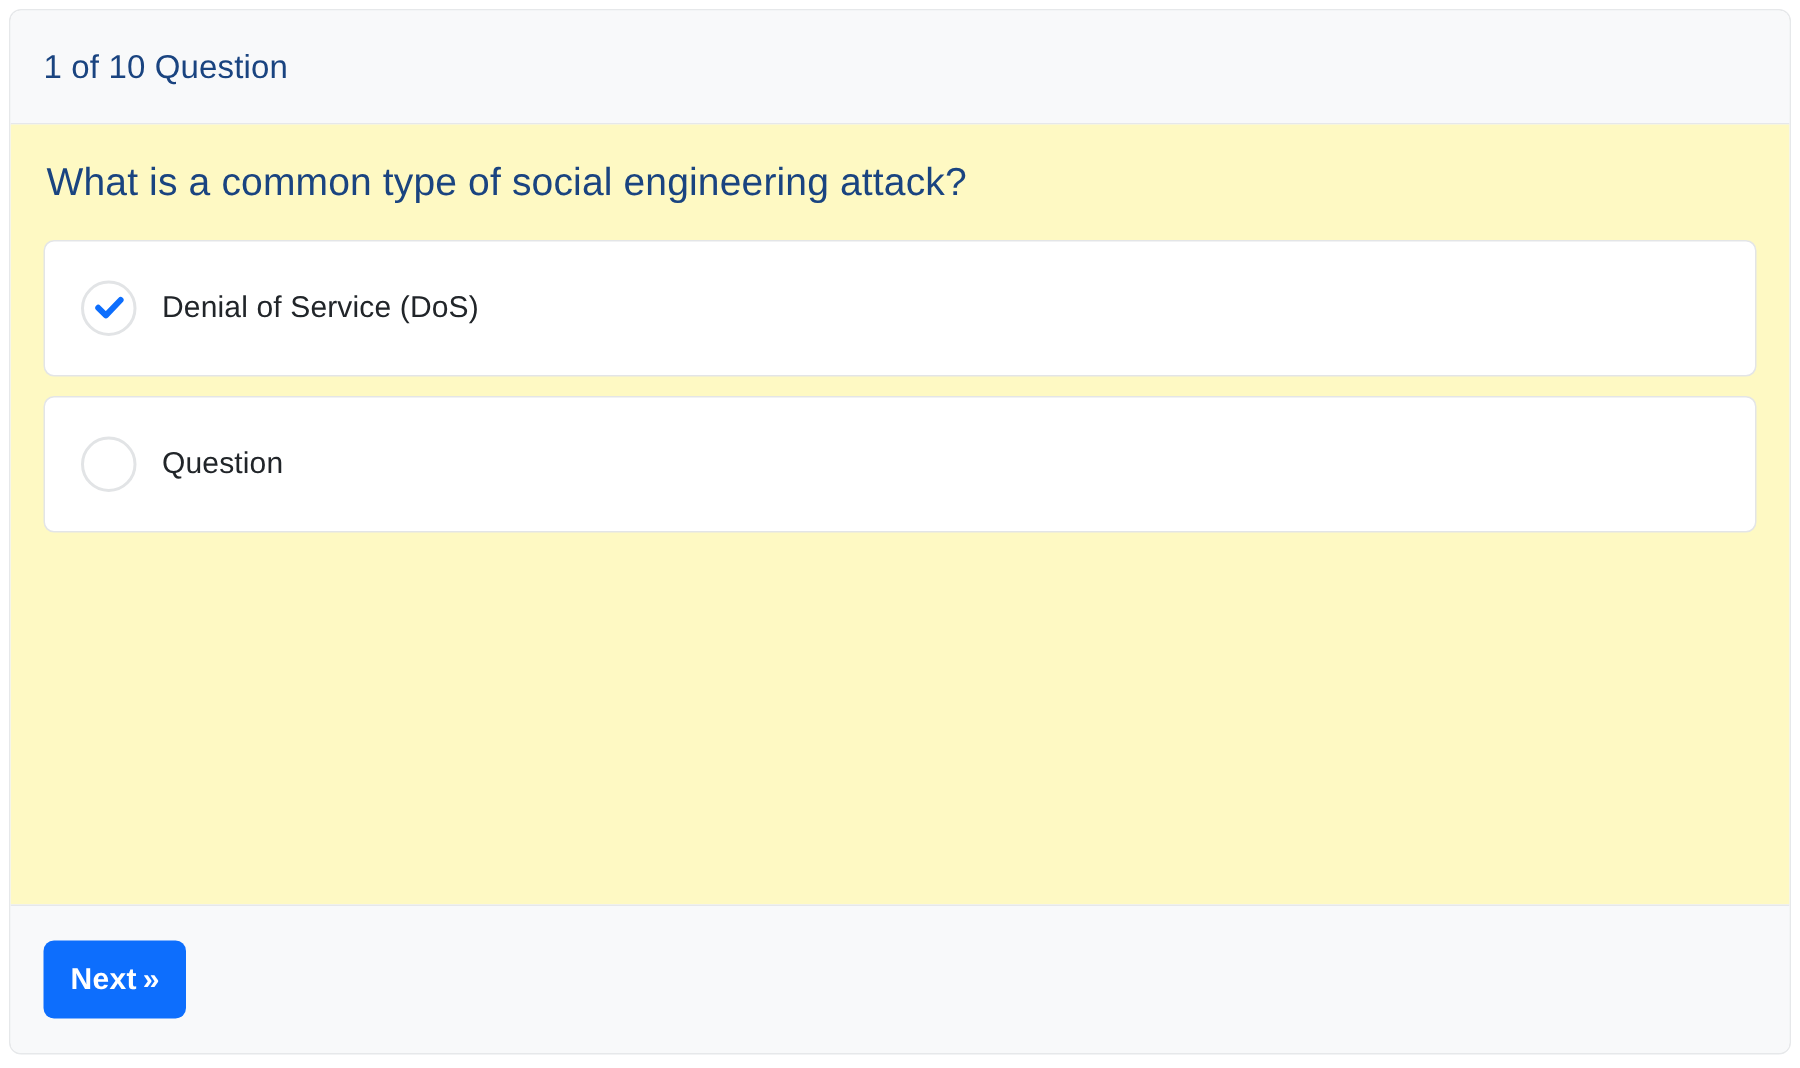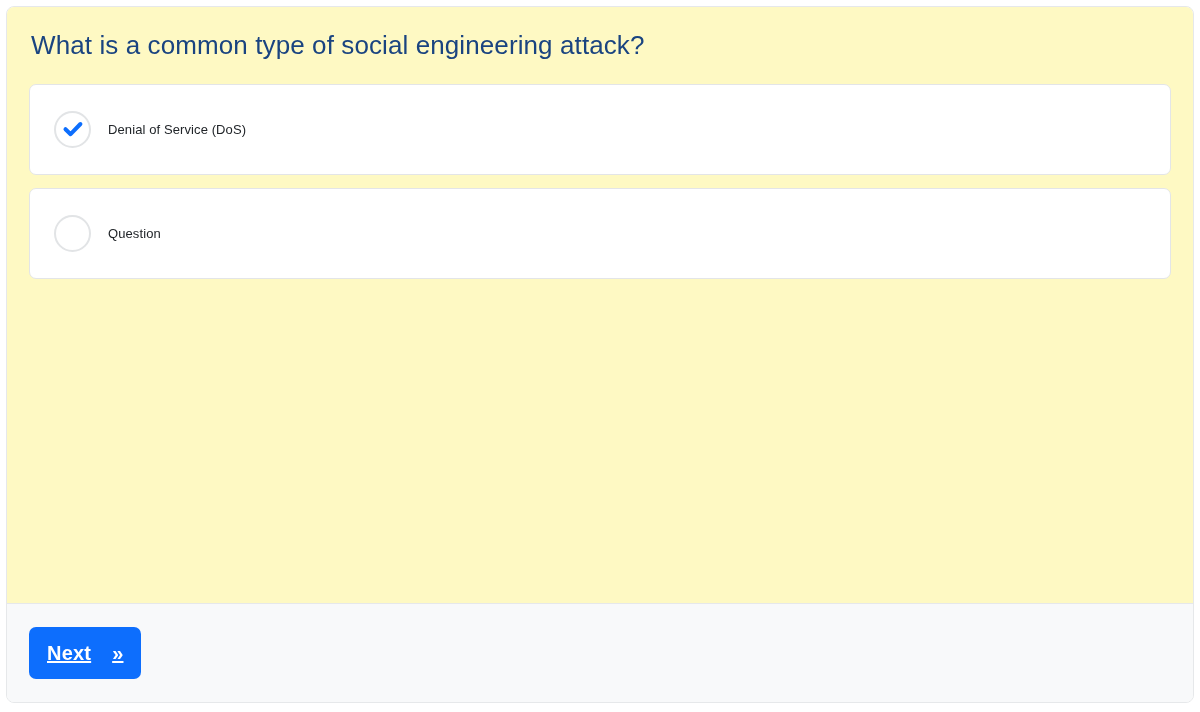--- a/index.html
+++ b/index.html
@@ -99,21 +99,21 @@
   .option-radio svg {
     display: block;
     width: 24px;
     height: 24px;
   }
   .option-radio.is-unselected svg {
     visibility: hidden;
   }
 
   .option-label {
-    font-size: 13px;
+    font-size: 20px;
     color: #212529;
     line-height: 1;
     letter-spacing: 0.1px;
   }
 
   
   .quiz-footer {
     flex: 0 0 auto;
     height: 99px;
     background: #f8f9fa;
@@ -129,36 +129,38 @@
     color: #ffffff;
     border: none;
     border-radius: 7px;
     font-family: "Liberation Sans", sans-serif;
     font-size: 20px;
     font-weight: bold;
     padding: 0 18px;
     height: 52px;
     display: inline-flex;
     align-items: center;
-    gap: 21px;
+    gap: 4px;
     cursor: pointer;
     letter-spacing: 0.2px;
-    text-decoration: underline;
   }
   .next-chevron {
     font-size: 20px;
     line-height: 1;
     font-weight: bold;
   }
 </style>
 </head>
 <body>
 
 <div class="quiz-card">
 
+  <div class="quiz-header">
+    <span class="quiz-progress">1 of 10 Question</span>
+  </div>
 
   <div class="quiz-body">
 
     <h1 class="question-title">What is a common type of social engineering attack?</h1>
 
     <div class="options-list">
 
       <div class="option-card">
         <span class="option-radio">
           <svg viewBox="0 0 24 24" aria-hidden="true">

